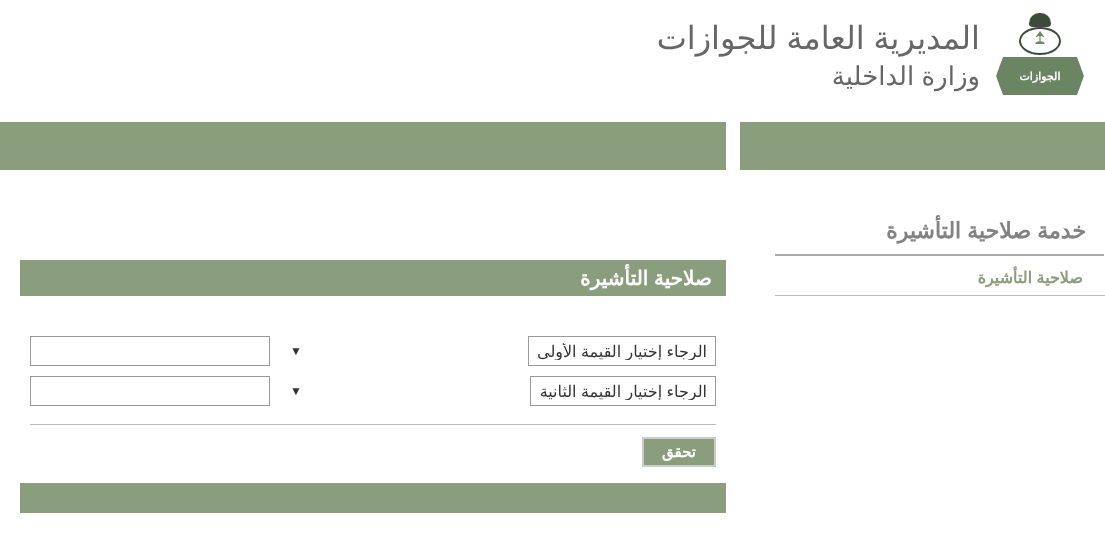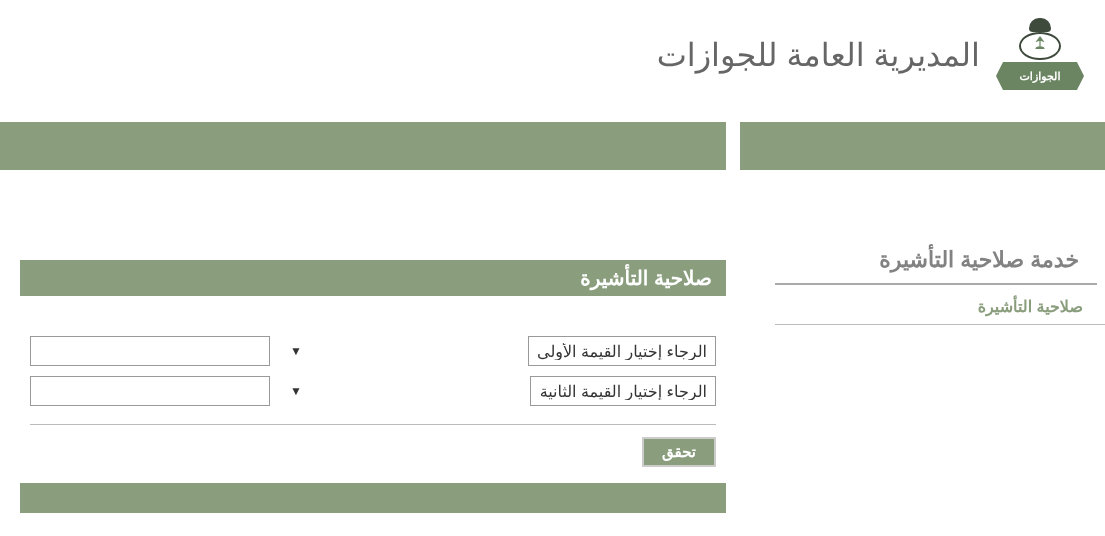--- a/index.html
+++ b/index.html
@@ -65,21 +65,21 @@
       width: 18px;
       height: 18px;
       color: #6b8562;
       font-size: 16px;
       text-align: center;
       line-height: 18px;
     }
     .logo-banner {
       margin-top: 2px;
       width: 88px;
-      height: 28px;
+      height: 38px;
       background: #6b8562;
       border-radius: 4px;
       position: relative;
       display: flex;
       align-items: center;
       justify-content: center;
       clip-path: polygon(8% 0, 92% 0, 100% 50%, 92% 100%, 8% 100%, 0 50%);
     }
     .logo-banner-text {
       color: #ffffff;
@@ -124,24 +124,24 @@
       margin-top: 0;
     }
     .sidebar {
       width: 365px;
       padding: 0;
     }
     .sidebar-title {
       font-size: 22px;
       color: #828282;
       font-weight: bold;
-      padding: 77px 18px 10px 10px;
+      padding: 48px 18px 10px 10px;
       border-bottom: 2px solid #aaaaaa;
       margin-left: 35px;
-      margin-right: 8px;
+      margin-right: 1px;
     }
     .sidebar-link {
       font-size: 16px;
       color: #8a9e7e;
       font-weight: bold;
       padding: 12px 22px 8px 10px;
       border-bottom: 1px solid #bbbbbb;
       margin-left: 35px;
       margin-right: 0;
       cursor: pointer;
@@ -244,20 +244,21 @@
           <path d="M9 2 L6 6 L9 5 L12 6 Z M9 5 L9 14 M5 14 C5 11 13 11 13 14" stroke="#6b8562" stroke-width="1.2" fill="#6b8562"></path>
         </svg>
       </div>
     </div>
     <div class="logo-banner">
       <span class="logo-banner-text">الجوازات</span>
     </div>
   </div>
   <div class="header-titles">
     <div class="header-title-main">المديرية العامة للجوازات</div>
+    <div class="header-title-sub">وزارة الداخلية</div>
   </div>
 </div>
 
 <div class="banner-row">
   <div class="banner-left"></div>
   <div class="banner-right"></div>
 </div>
 
 <div class="content-wrapper">
   <div class="sidebar">

